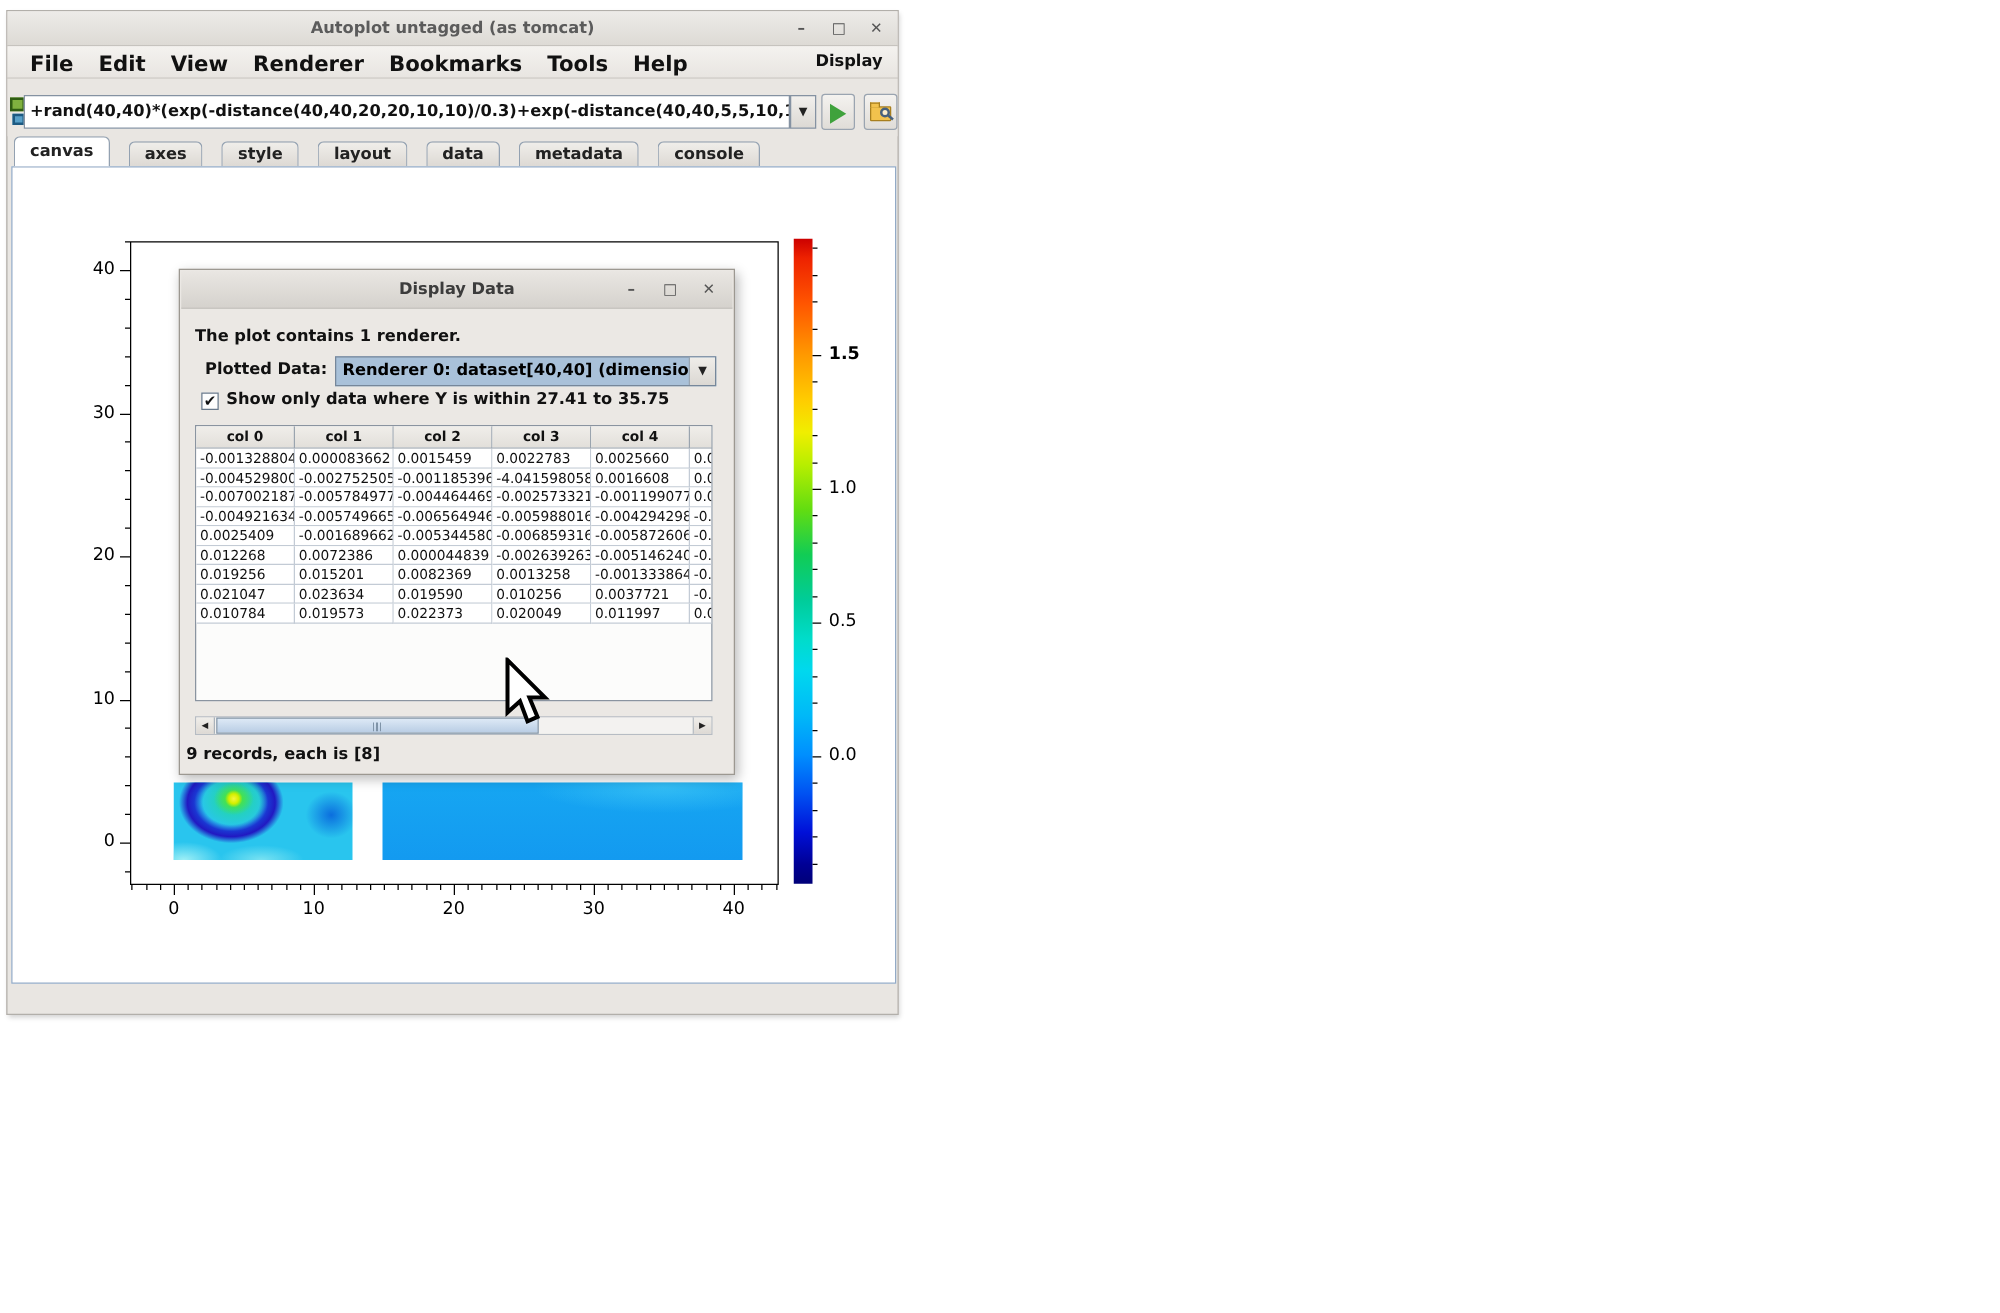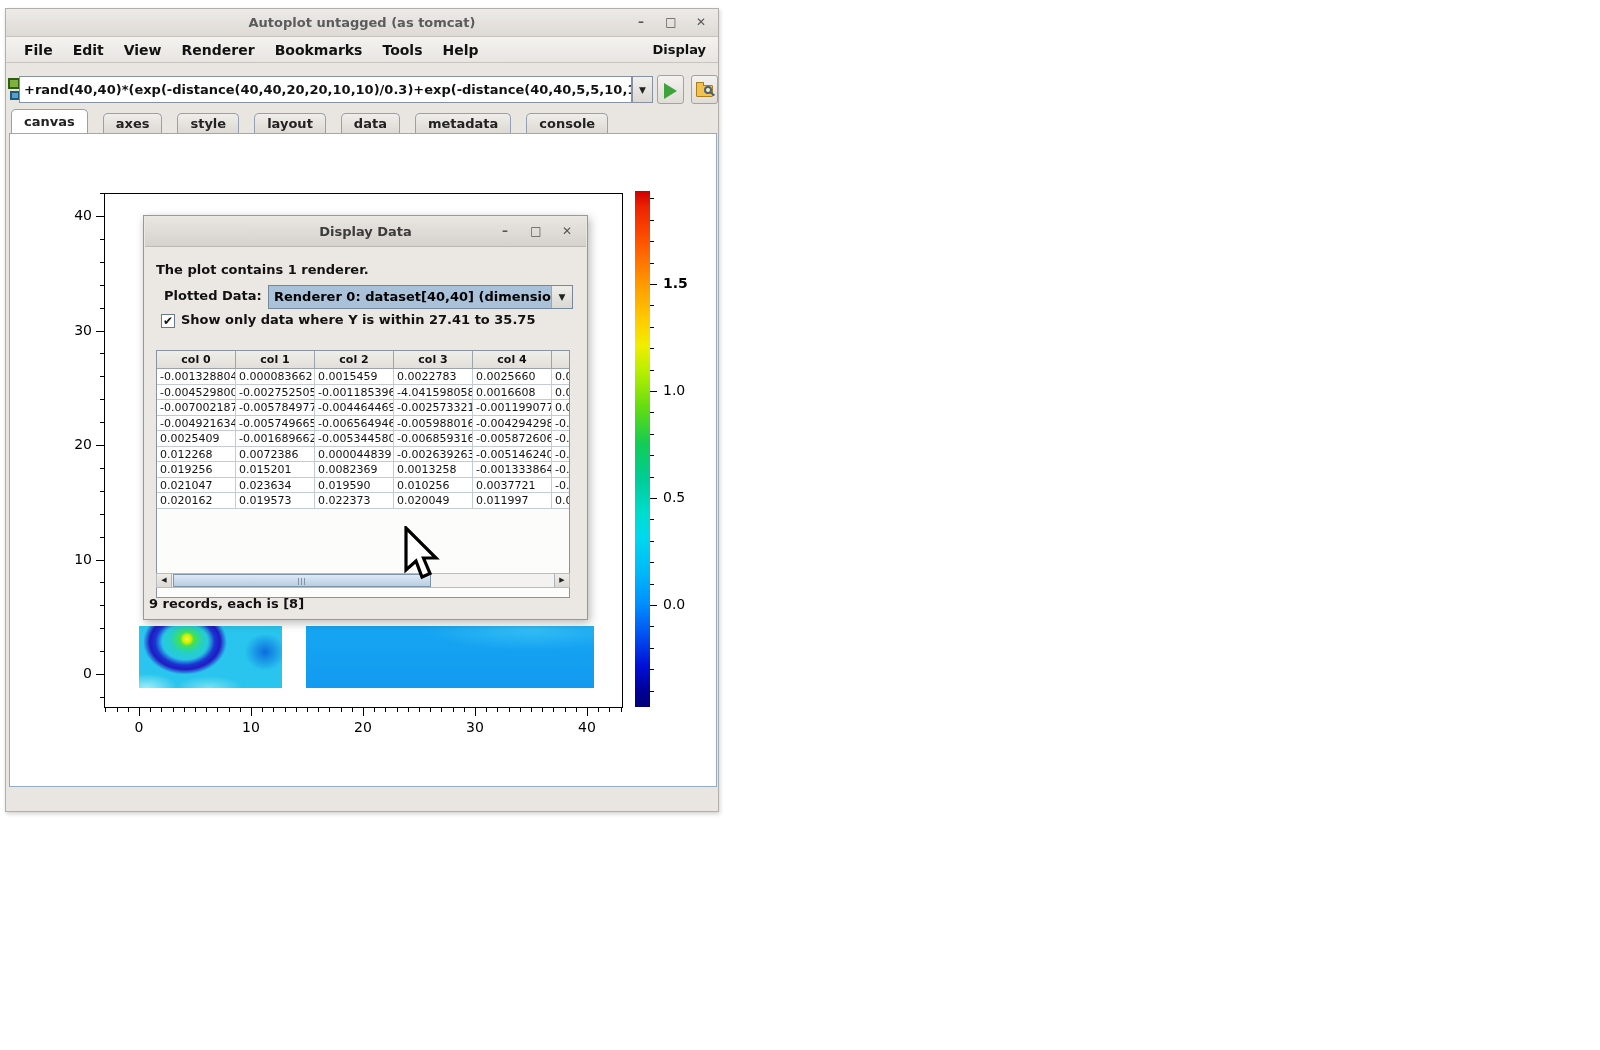--- a/index.html
+++ b/index.html
@@ -7,21 +7,21 @@
   #screen{position:absolute;inset:0}
 
   
   .window{position:absolute;left:5px;top:8px;width:714px;height:804px;background:#e9e6e2;border:1px solid #b2afaa;box-shadow:1px 2px 4px rgba(0,0,0,.18)}
   .titlebar{position:absolute;left:0;top:0;right:0;height:28px;background:linear-gradient(#edebe8,#dddad5);border-bottom:1px solid #c6c3be}
   .titlebar .title{position:absolute;left:0;right:0;top:6px;text-align:center;font-size:13px;font-weight:bold;color:#5b5b5b}
   .win-controls{position:absolute;right:8px;top:4px;display:flex;gap:12px}
   .win-btn{width:18px;height:18px;text-align:center;line-height:18px;font-size:12px;font-weight:bold;color:#555}
   .menubar{position:absolute;left:0;top:28px;right:0;height:26px;background:linear-gradient(#f4f2ef,#e8e5e1);border-bottom:1px solid #c9c6c1}
   #menu-items{position:absolute;left:8px;top:0;height:26px;display:flex}
-  .menu-item{padding:5px 10px;font-size:14px;font-weight:bold;color:#111}
+  .menu-item{padding:5px 10px;font-size:17px;font-weight:bold;color:#111}
   .menu-expert{position:absolute;right:12px;top:5px;font-size:13px;font-weight:bold;color:#111}
 
   .toolbar{position:absolute;left:0;top:54px;right:0;height:46px;background:#e9e6e2}
   .uri-icon{position:absolute;left:1px;top:15px;width:13px;height:26px}
   .uri-sq-green{position:absolute;left:1px;top:0;width:12px;height:11px;background:#7fb13f;border:2px solid #2f5d13}
   .uri-sq-blue{position:absolute;left:3px;top:13px;width:10px;height:9px;background:#58a0c8;border:2px solid #1d5a82}
   .addr-field{position:absolute;left:13px;top:13px;width:613px;height:27px;background:#fff;border:1px solid #8592a2;font-size:13px;font-weight:bold;color:#111;line-height:25px;padding:0 4px;white-space:nowrap;overflow:hidden}
   .addr-drop{position:absolute;left:626px;top:13px;width:21px;height:27px;background:linear-gradient(#f2f0ed,#dcd9d4);border:1px solid #8592a2;text-align:center;font-size:9px;line-height:26px;color:#222}
   .tool-btn{position:absolute;top:12px;width:27px;height:29px;background:linear-gradient(#f4f2ef,#e0ddd8);border:1px solid #9aa4b0;border-radius:3px;text-align:center}
   .play-glyph{display:inline-block;margin-top:7px;width:0;height:0;border-left:13px solid #3fa23c;border-top:8px solid transparent;border-bottom:8px solid transparent}
@@ -66,21 +66,21 @@
   .dlg-titlebar{position:absolute;left:1px;top:1px;right:1px;height:30px;background:linear-gradient(#e9e6e2,#d5d2cd);border-bottom:1px solid #bdbab5}
   .dlg-title{position:absolute;left:0;right:0;top:7px;text-align:center;font-size:13px;font-weight:bold;color:#3c3c3c}
   .dlg-controls{position:absolute;right:10px;top:5px;display:flex;gap:13px}
   .dlg-text1{position:absolute;left:12px;top:46px;font-size:13px;font-weight:bold;color:#111}
   .dlg-plotted-label{position:absolute;left:20px;top:72px;font-size:13px;font-weight:bold;color:#111}
   .combo{position:absolute;left:124px;top:69px;width:305px;height:24px;border:1px solid #76879a;background:#a9c1d9;display:flex}
   .combo-value{flex:1;font-size:13px;font-weight:bold;color:#000;line-height:22px;padding:0 5px;white-space:nowrap;overflow:hidden}
   .combo-btn{width:21px;background:linear-gradient(#efede9,#dbd8d3);border-left:1px solid #9aa6b2;text-align:center;font-size:9px;line-height:22px;color:#222}
   .checkbox{position:absolute;left:17px;top:98px;width:14px;height:14px;background:#fdfdfd;border:1px solid #69798b;font-size:12px;line-height:12px;text-align:center;font-weight:bold;color:#111}
   .chk-label{position:absolute;left:37px;top:96px;font-size:13px;font-weight:bold;color:#111}
-  .dd-table{position:absolute;left:12px;top:134px;width:414px;height:248px;background:#fcfcfb;border:1px solid #8a94a0;overflow:hidden}
+  .dd-table{position:absolute;left:12px;top:124px;width:414px;height:221px;background:#fcfcfb;border:1px solid #8a94a0;overflow:hidden}
   #dd-thead{display:flex;height:18px}
   .th{width:79px;flex:none;height:18px;background:linear-gradient(#f0eeea,#e2dfda);border-right:1px solid #9aa4ae;border-bottom:1px solid #9aa4ae;font-size:11px;font-weight:bold;text-align:center;line-height:17px;color:#111}
   .tr{display:flex;height:15.5px}
   .td{width:79px;flex:none;font-size:11px;line-height:14px;padding:1px 0 0 3px;border-right:1px solid #c3cbd5;border-bottom:1px solid #c3cbd5;white-space:nowrap;overflow:hidden;background:#fff;color:#111}
   .hscroll{position:absolute;left:12px;top:357px;width:414px;height:15px;background:#edebe8;border:1px solid #b6bcc3;display:flex}
   .hs-btn{width:15px;height:100%;background:linear-gradient(#f0eeea,#ddd9d4);border-right:1px solid #aab2ba;font-size:7px;line-height:13px;text-align:center;color:#222;flex:none}
   .hs-btn.right{border-right:none;border-left:1px solid #aab2ba}
   .hs-track{position:relative;flex:1;background:#f3f2f0}
   .hs-thumb{position:absolute;left:1px;top:0;width:258px;height:13px;background:linear-gradient(#dde9f6,#b9cde4);border:1px solid #8094a8}
   .hs-grip{position:absolute;left:124px;top:3px;width:8px;height:7px;background:repeating-linear-gradient(90deg,#8094a8 0 1px,transparent 1px 3px)}
@@ -352,21 +352,21 @@
           </div>
           <div class="tr">
             <div class="td">0.021047</div>
             <div class="td">0.023634</div>
             <div class="td">0.019590</div>
             <div class="td">0.010256</div>
             <div class="td">0.0037721</div>
             <div class="td">-0.0</div>
           </div>
           <div class="tr">
-            <div class="td">0.020162</div>
+            <div class="td">0.010784</div>
             <div class="td">0.019573</div>
             <div class="td">0.022373</div>
             <div class="td">0.020049</div>
             <div class="td">0.011997</div>
             <div class="td">0.00</div>
           </div>
         </div>
     </div>
 
     <div class="hscroll">

